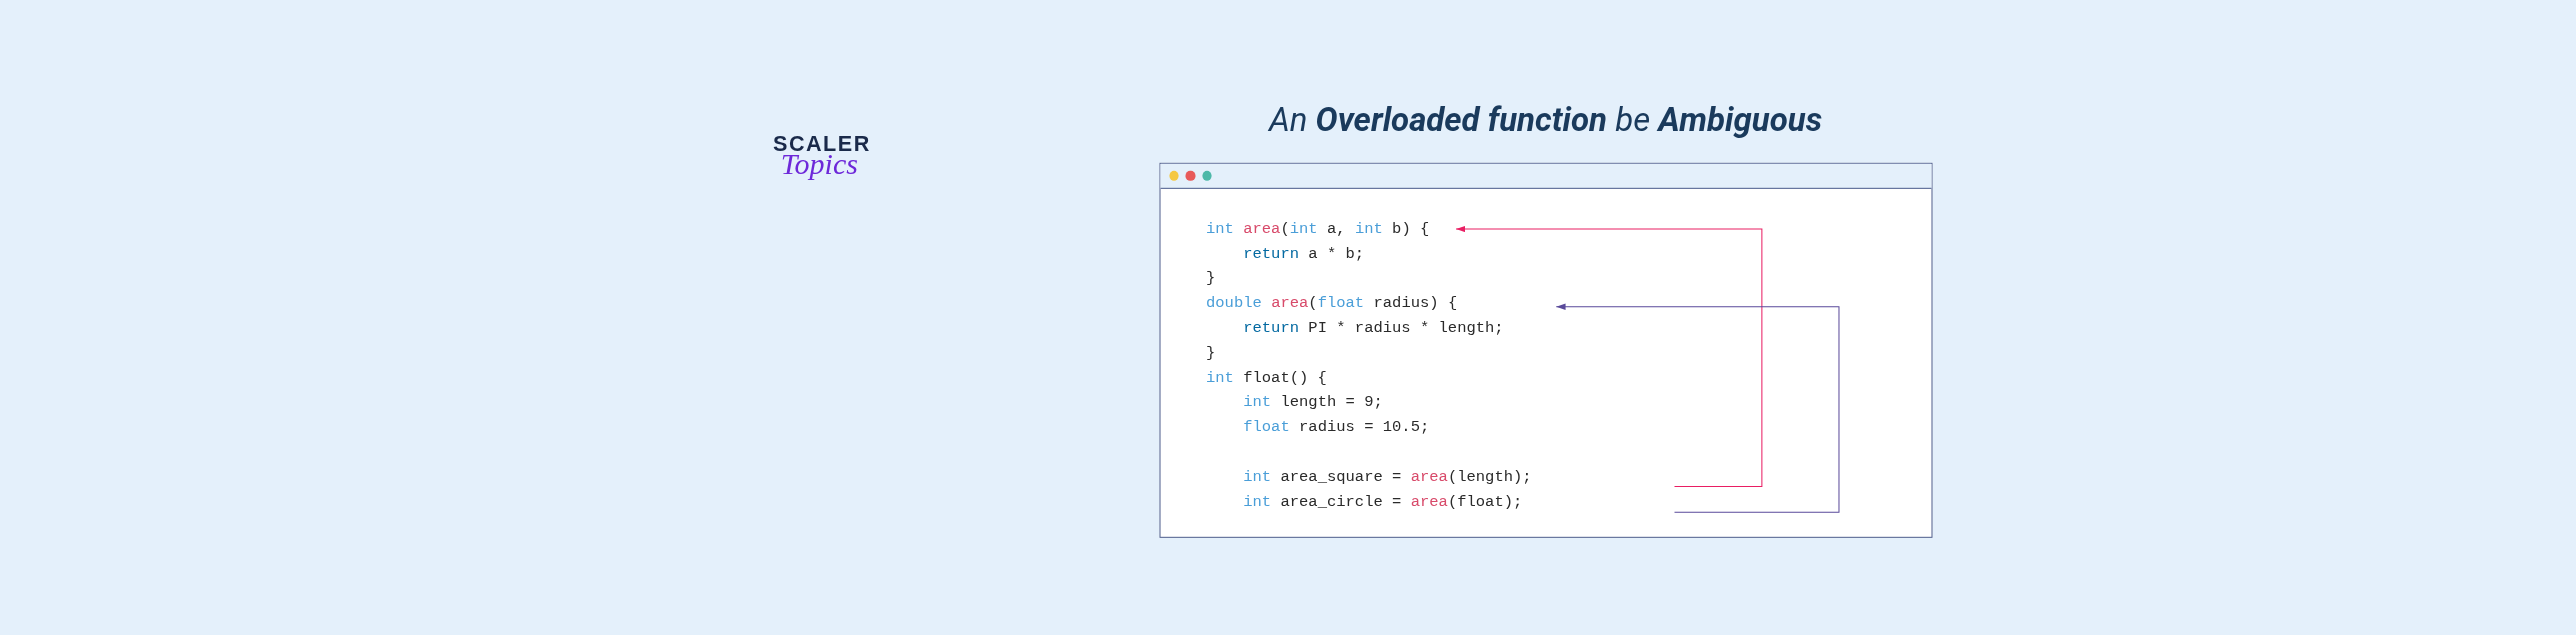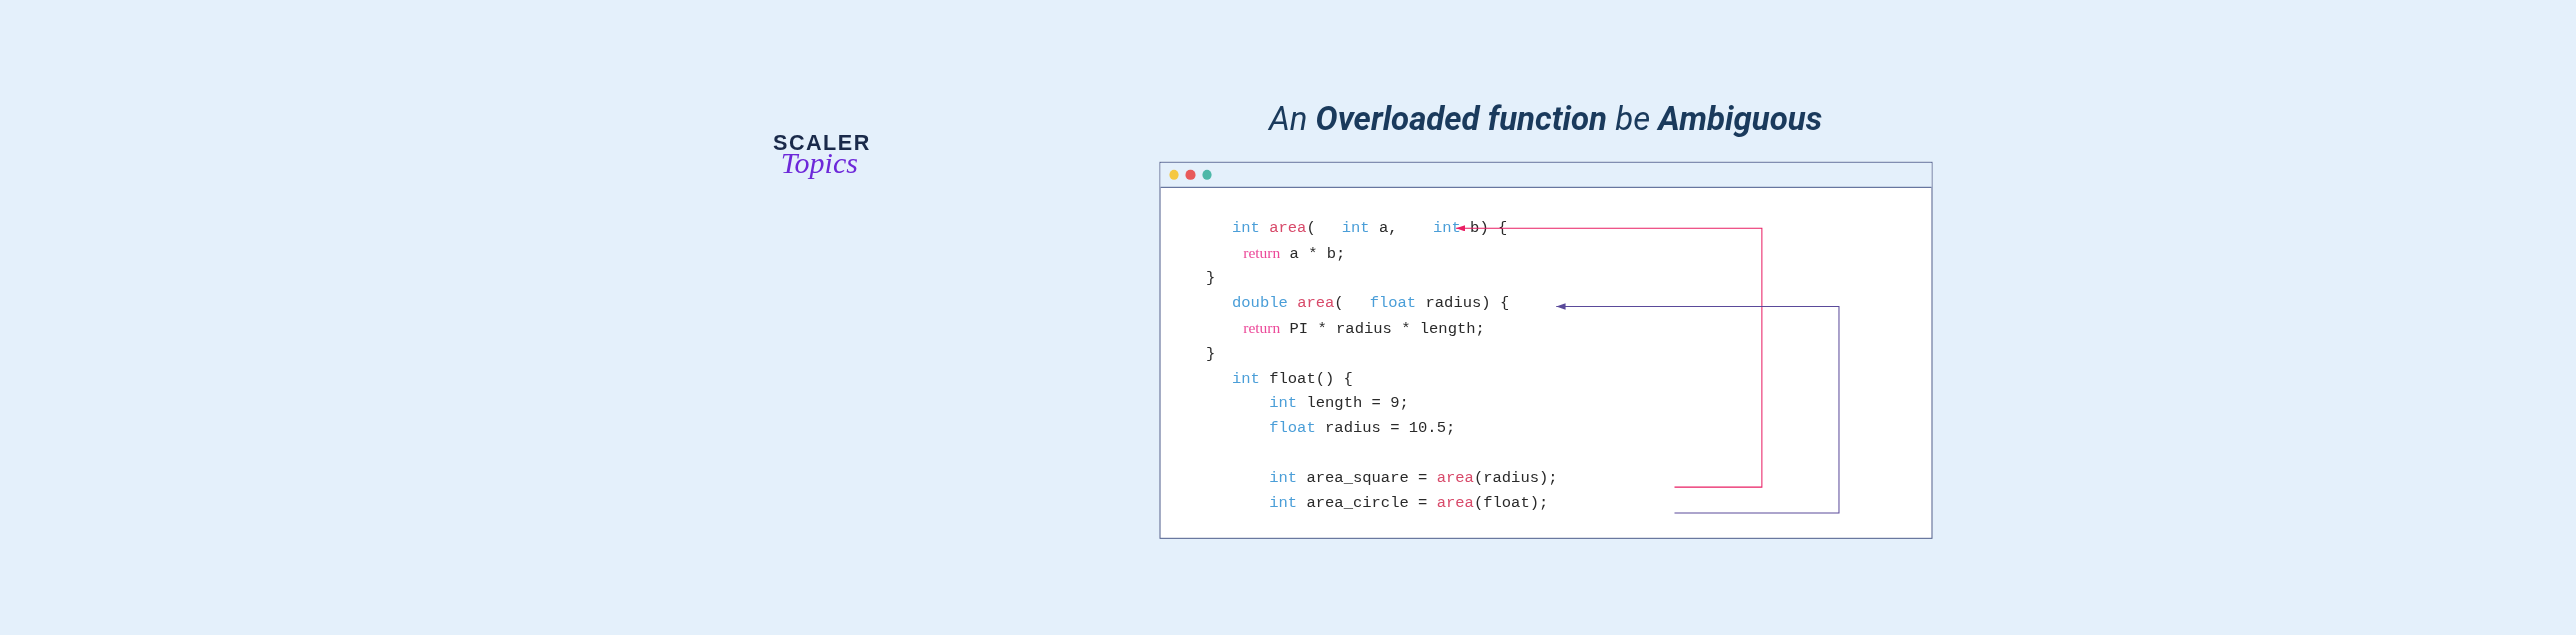--- a/index.html
+++ b/index.html
@@ -89,22 +89,22 @@
     .dot-teal { background: #4db8a8; }
     .code-area {
       padding: 28px 26px 23px 46px;
       font-family: 'Courier New', Courier, monospace;
       font-size: 15.5px;
       line-height: 1.6;
       color: #2a2a2a;
       white-space: pre;
       position: relative;
     }
-    .kw-type { color: #4a9ed8; margin-left: 26px; }
-    .kw-return { color: #ec4899; font-family: Liberation Serif, serif; }
+    .kw-type { color: #4a9ed8; }
+    .kw-return { color: #0369a1; }
     .fn-name { color: #d84a6a; }
     .fn-call { color: #d84a6a; }
     .svg-overlay {
       position: absolute;
       top: 0;
       left: 0;
       width: 100%;
       height: 100%;
       pointer-events: none;
     }
@@ -133,21 +133,21 @@
     <div class="code-area"><span class="kw-type">int</span> <span class="fn-name">area</span>(<span class="kw-type">int</span><span> a, </span><span class="kw-type">int</span><span> b) {</span>
     <span class="kw-return">return</span><span> a * b;</span>
 <span>}</span>
 <span class="kw-type">double</span> <span class="fn-name">area</span>(<span class="kw-type">float</span><span> radius) {</span>
     <span class="kw-return">return</span><span> PI * radius * length;</span>
 <span>}</span>
 <span class="kw-type">int</span><span> float() {</span>
     <span class="kw-type">int</span><span> length = 9;</span>
     <span class="kw-type">float</span><span> radius = 10.5;</span>
 
-    <span class="kw-type">int</span><span> area_square = </span><span class="fn-call">area</span><span>(radius);</span>
+    <span class="kw-type">int</span><span> area_square = </span><span class="fn-call">area</span><span>(length);</span>
     <span class="kw-type">int</span><span> area_circle = </span><span class="fn-call">area</span><span>(float);</span>
 <svg class="svg-overlay" viewBox="0 0 1500 650" preserveAspectRatio="none">
   <defs>
     <marker id="arrow-pink" markerWidth="10" markerHeight="10" refX="9" refY="3" orient="auto">
       <path d="M0,0 L0,6 L9,3 z" fill="#e91e63"></path>
     </marker>
     <marker id="arrow-purple" markerWidth="10" markerHeight="10" refX="9" refY="3" orient="auto">
       <path d="M0,0 L0,6 L9,3 z" fill="#5a4a9a"></path>
     </marker>
   </defs>

